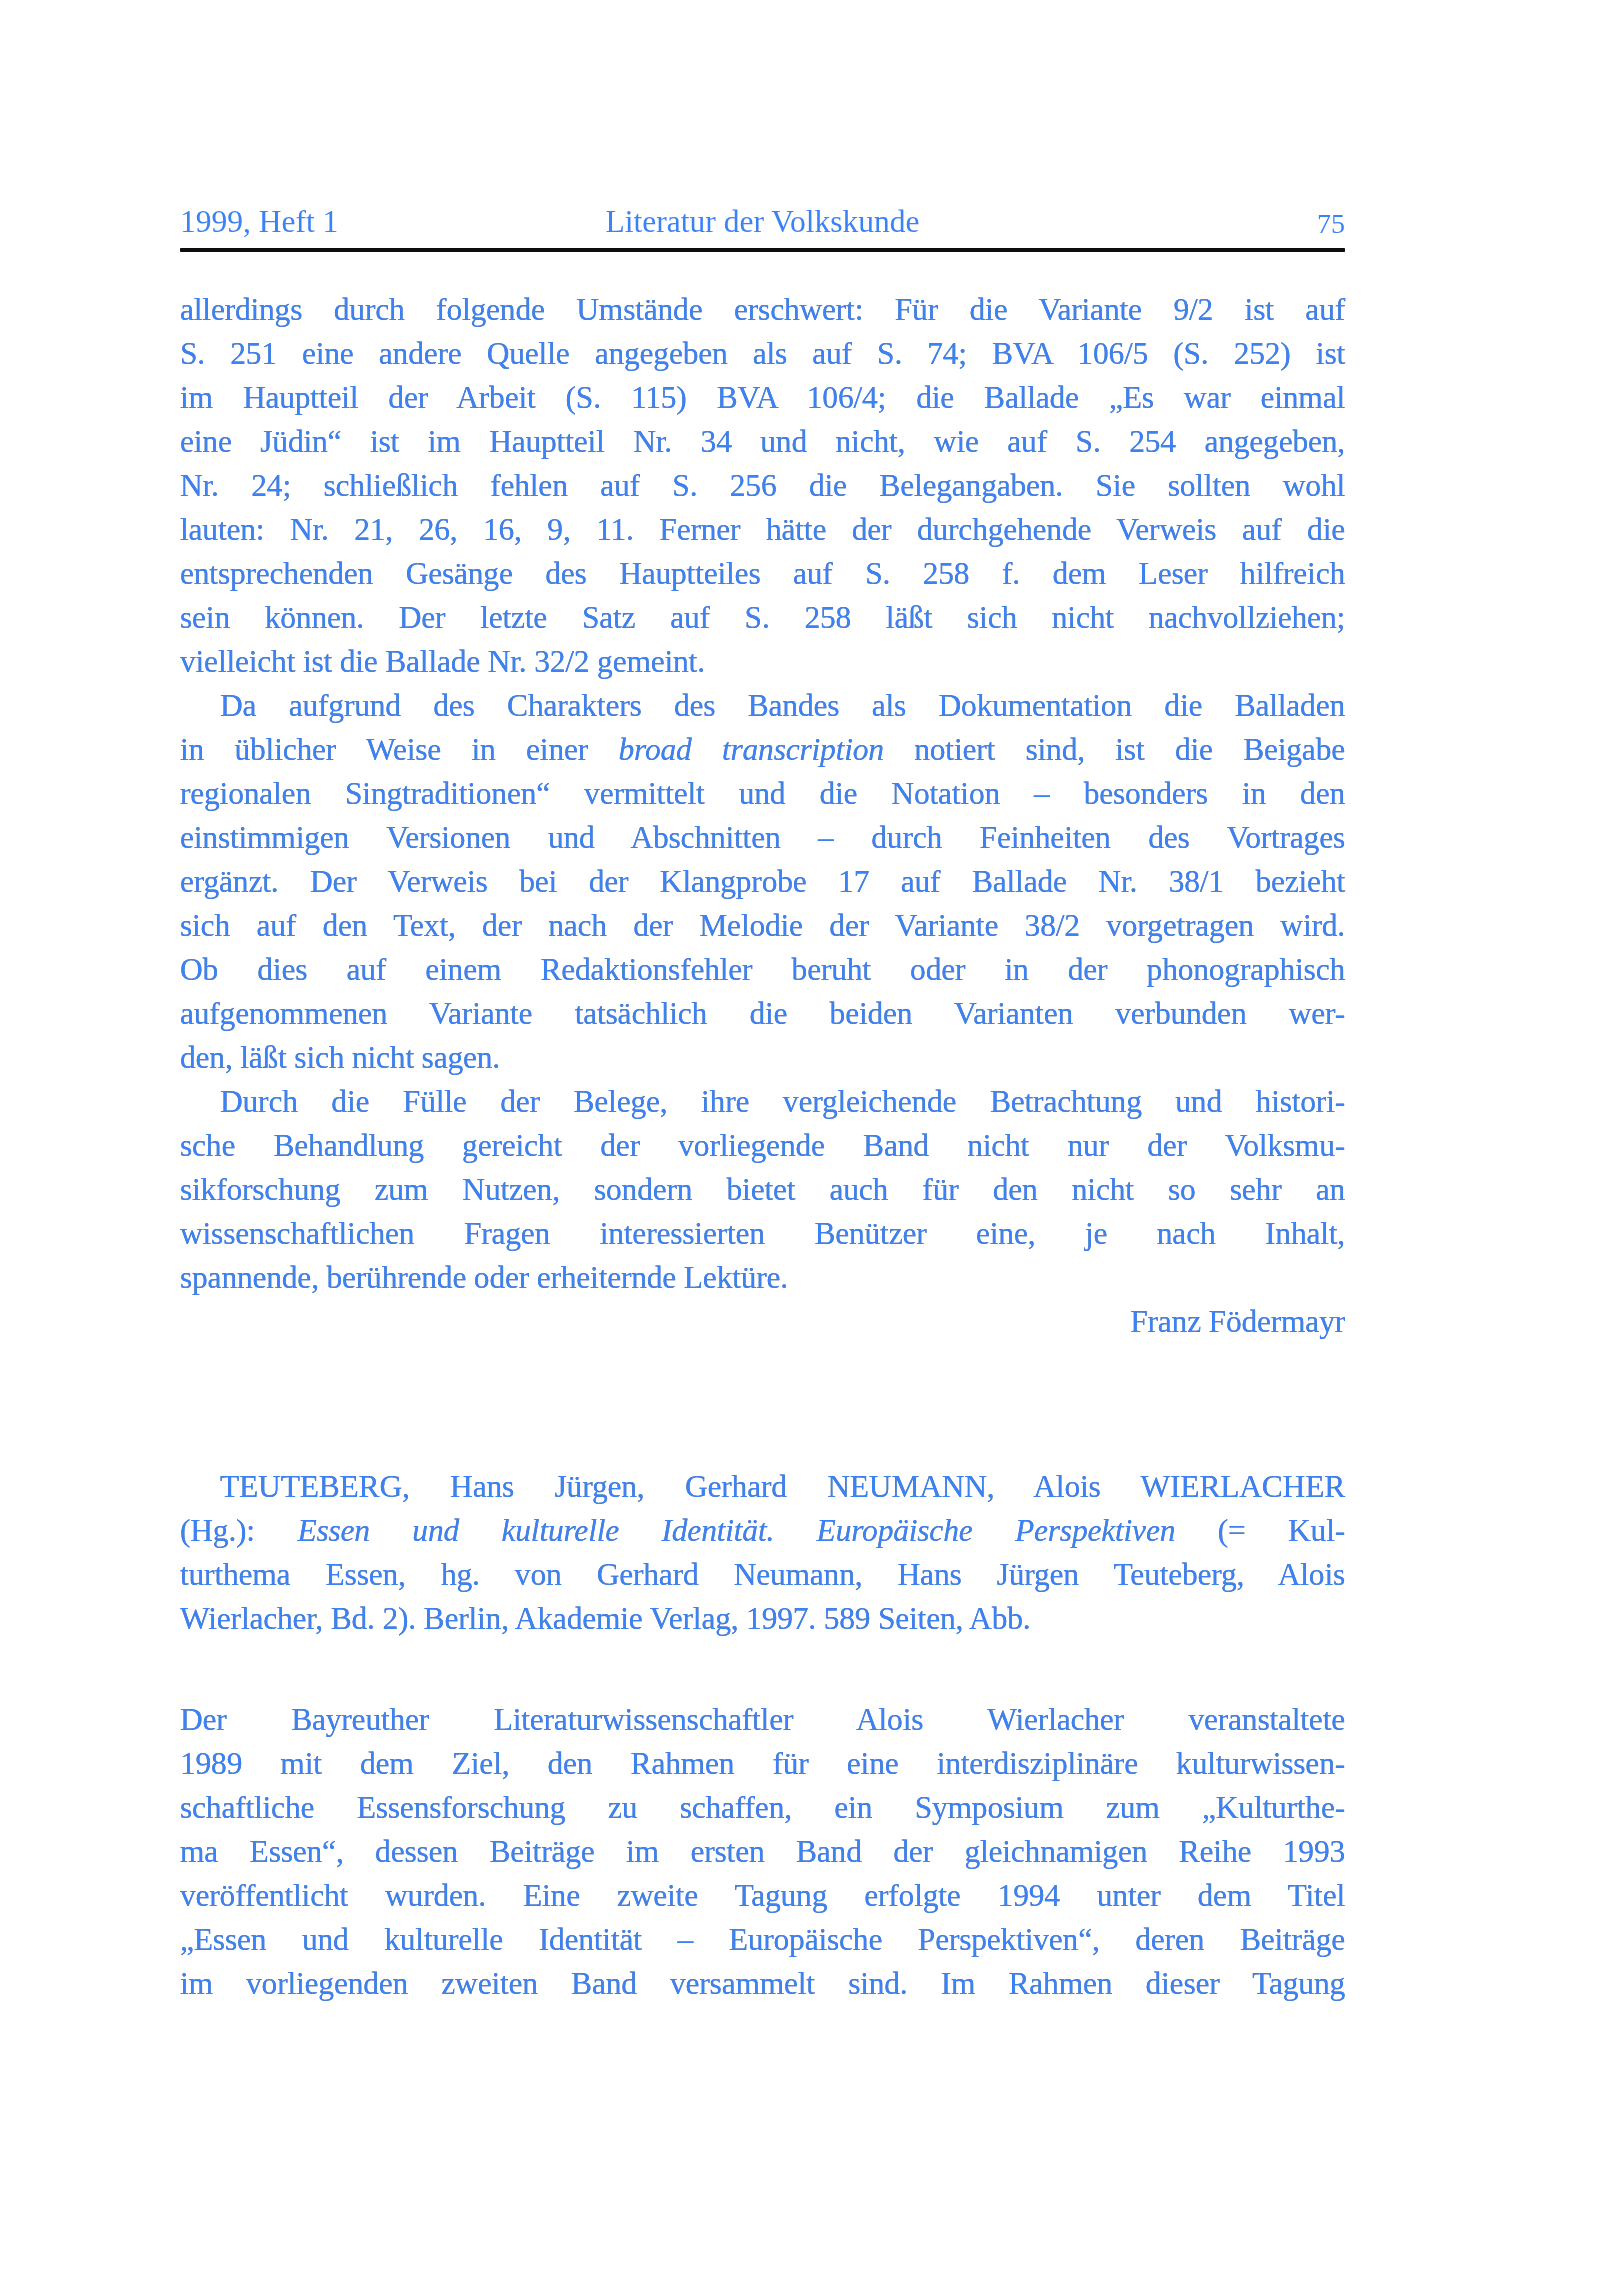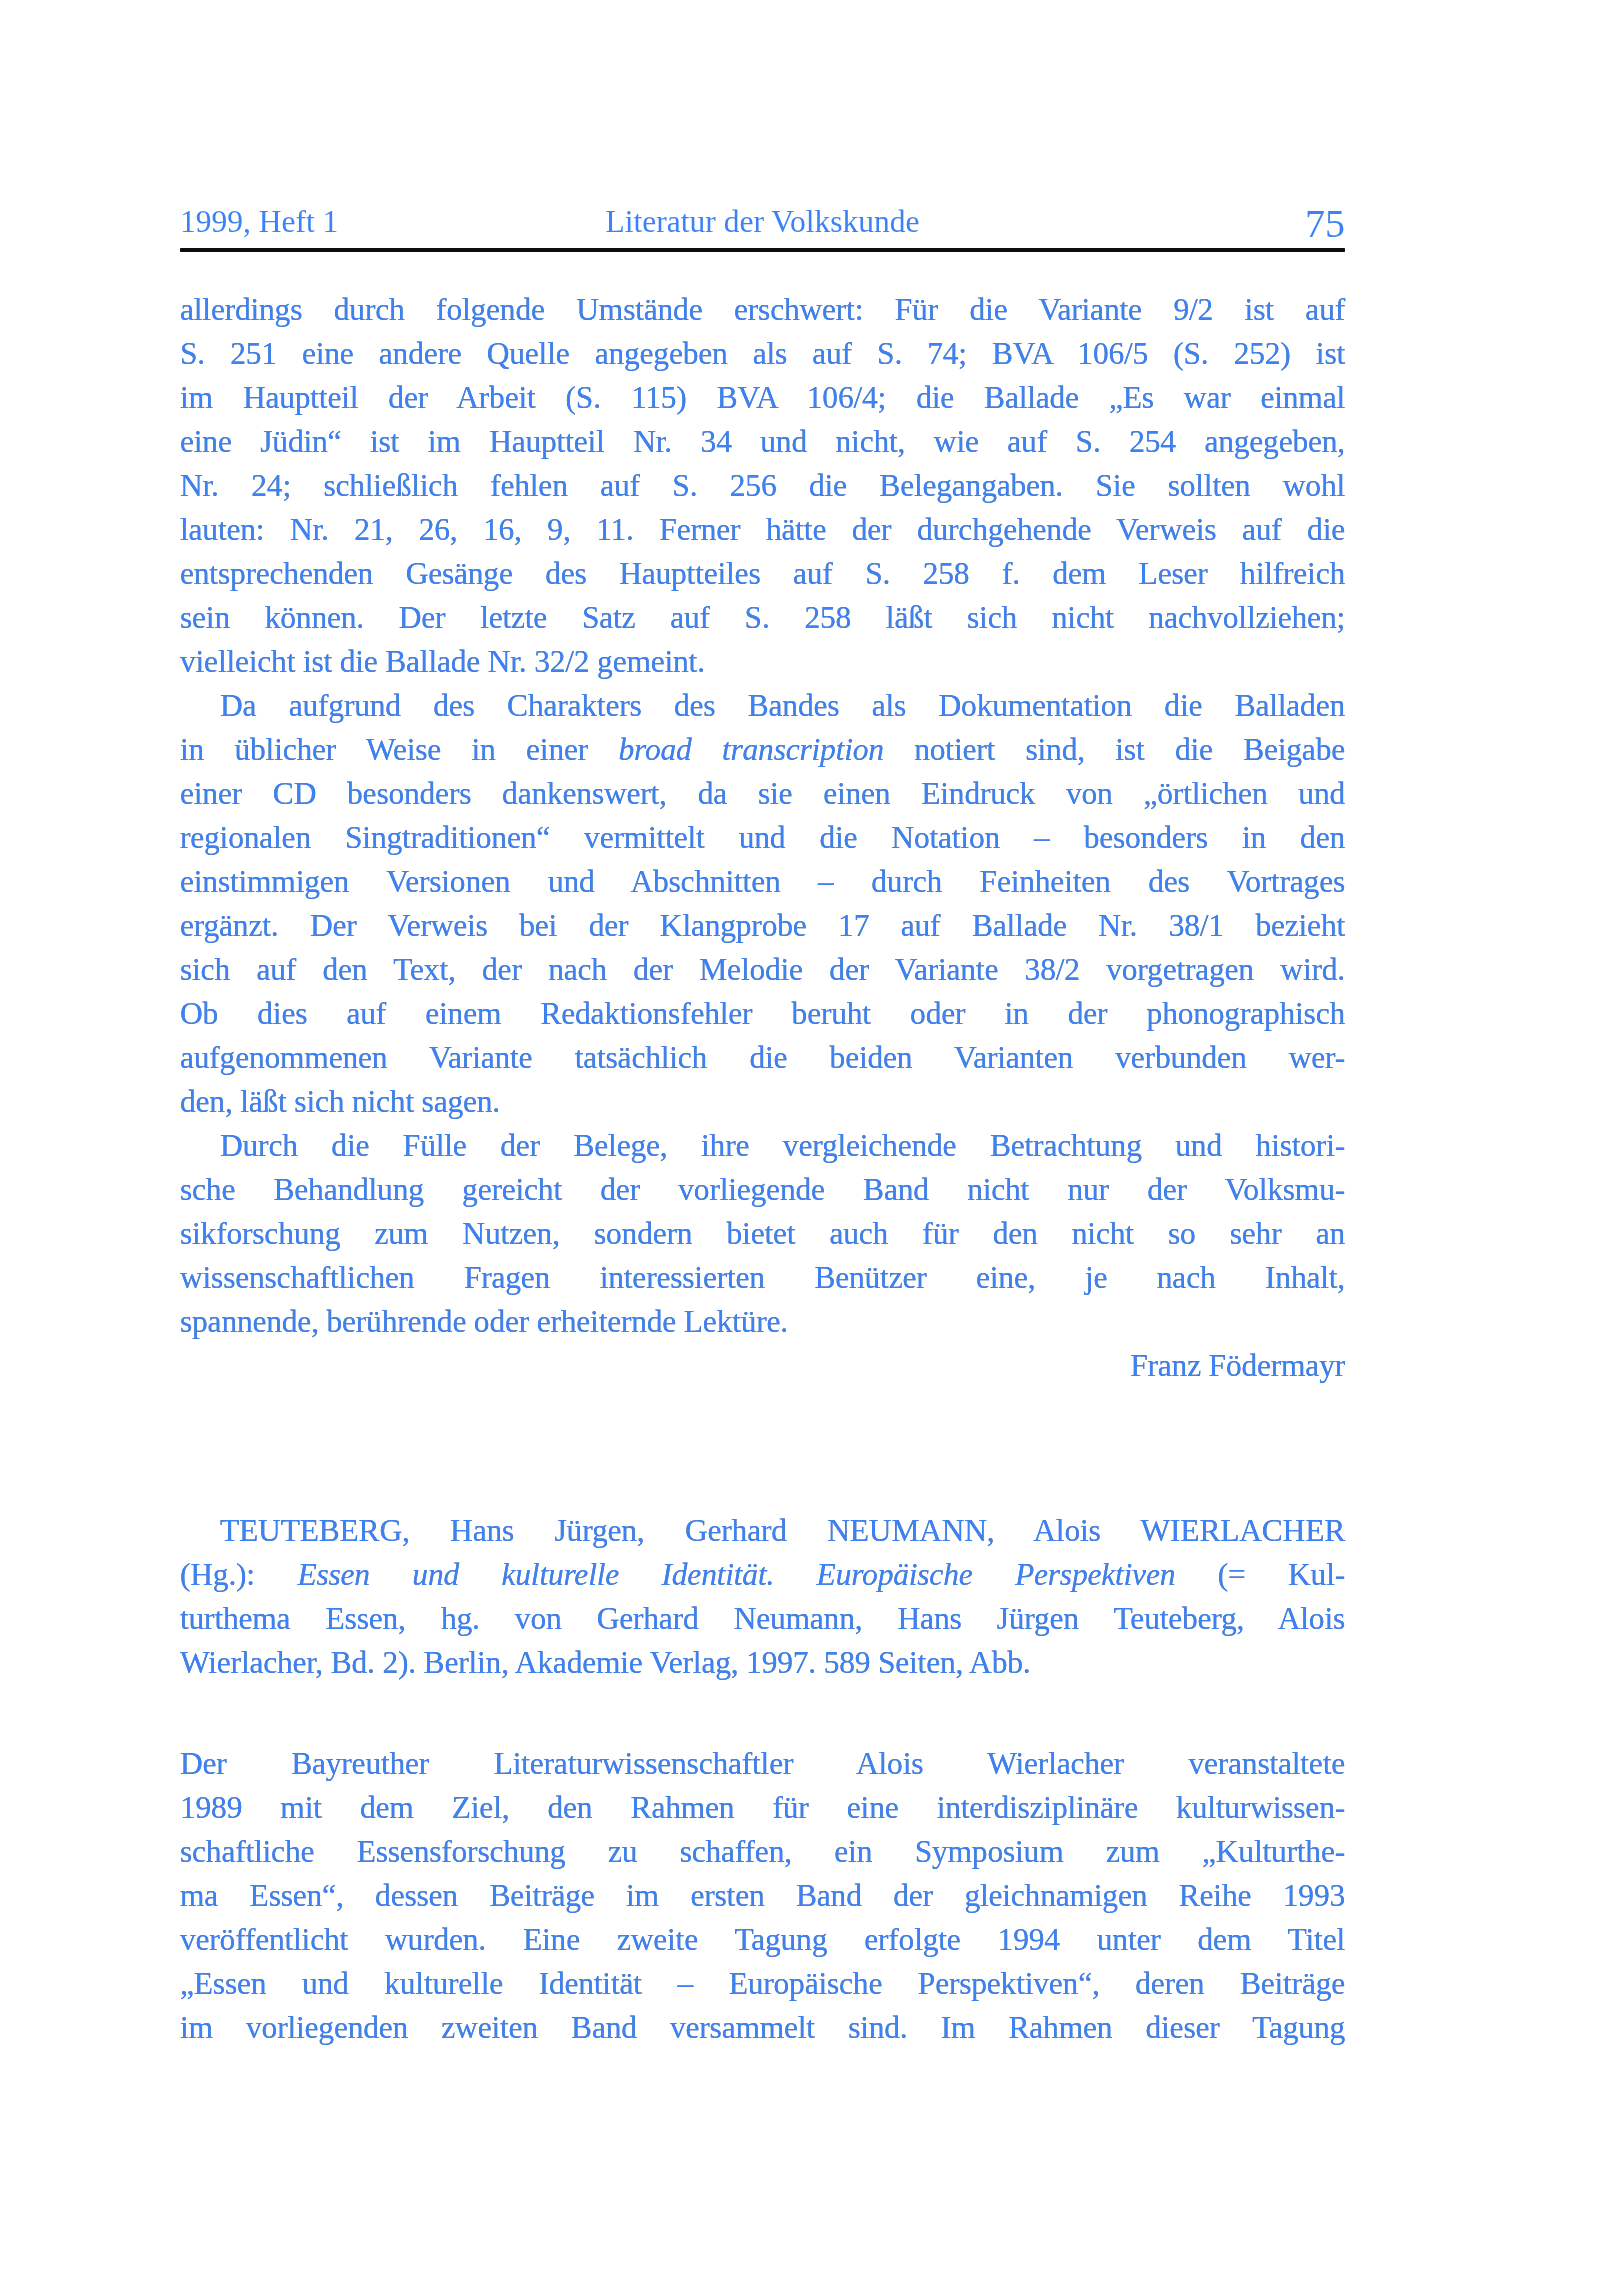--- a/index.html
+++ b/index.html
@@ -18,21 +18,21 @@
   }
   .spacer-top{height:199px;}
   .header{
     position:relative;
     height:45px;
     font-size:31.5px;
     line-height:45px;
   }
   .h-left{position:absolute;left:0;bottom:0;}
   .h-center{position:absolute;left:50%;transform:translateX(-50%);bottom:0;}
-  .h-right{position:absolute;right:0;bottom:-2.4px;font-size:40px;line-height:45px;margin-left:44px;}
+  .h-right{position:absolute;right:0;bottom:-2.4px;font-size:28px;line-height:45px;margin-left:44px;}
   .rule{
     margin-top:4px;
     height:4px;
     background:#0e0e0e;
     border-radius:0.8px;
   }
   .bodytext{
     margin-top:36px;
     font-size:31.5px;
     line-height:44px;
@@ -73,21 +73,20 @@
           <div class="line"><span>eine Jüdin“ ist im Hauptteil Nr. 34 und nicht, wie auf S. 254 angegeben,</span></div>
           <div class="line"><span>Nr. 24; schließlich fehlen auf S. 256 die Belegangaben. Sie sollten wohl</span></div>
           <div class="line"><span>lauten: Nr. 21, 26, 16, 9, 11. Ferner hätte der durchgehende Verweis auf die</span></div>
           <div class="line"><span>entsprechenden Gesänge des Hauptteiles auf S. 258 f. dem Leser hilfreich</span></div>
           <div class="line"><span>sein können. Der letzte Satz auf S. 258 läßt sich nicht nachvollziehen;</span></div>
           <div class="line short"><span>vielleicht ist die Ballade Nr. 32/2 gemeint.</span></div>
         </div>
         <div class="para body">
           <div class="line indent"><span>Da aufgrund des Charakters des Bandes als Dokumentation die Balladen</span></div>
           <div class="line"><span>in üblicher Weise in einer </span><i>broad transcription</i><span> notiert sind, ist die Beigabe</span></div>
-          <div class="line"><span>einer CD besonders dankenswert, da sie einen Eindruck von „örtlichen und</span></div>
           <div class="line"><span>regionalen Singtraditionen“ vermittelt und die Notation – besonders in den</span></div>
           <div class="line"><span>einstimmigen Versionen und Abschnitten – durch Feinheiten des Vortrages</span></div>
           <div class="line"><span>ergänzt. Der Verweis bei der Klangprobe 17 auf Ballade Nr. 38/1 bezieht</span></div>
           <div class="line"><span>sich auf den Text, der nach der Melodie der Variante 38/2 vorgetragen wird.</span></div>
           <div class="line"><span>Ob dies auf einem Redaktionsfehler beruht oder in der phonographisch</span></div>
           <div class="line"><span>aufgenommenen Variante tatsächlich die beiden Varianten verbunden wer-</span></div>
           <div class="line short"><span>den, läßt sich nicht sagen.</span></div>
         </div>
         <div class="para body">
           <div class="line indent"><span>Durch die Fülle der Belege, ihre vergleichende Betrachtung und histori-</span></div>

